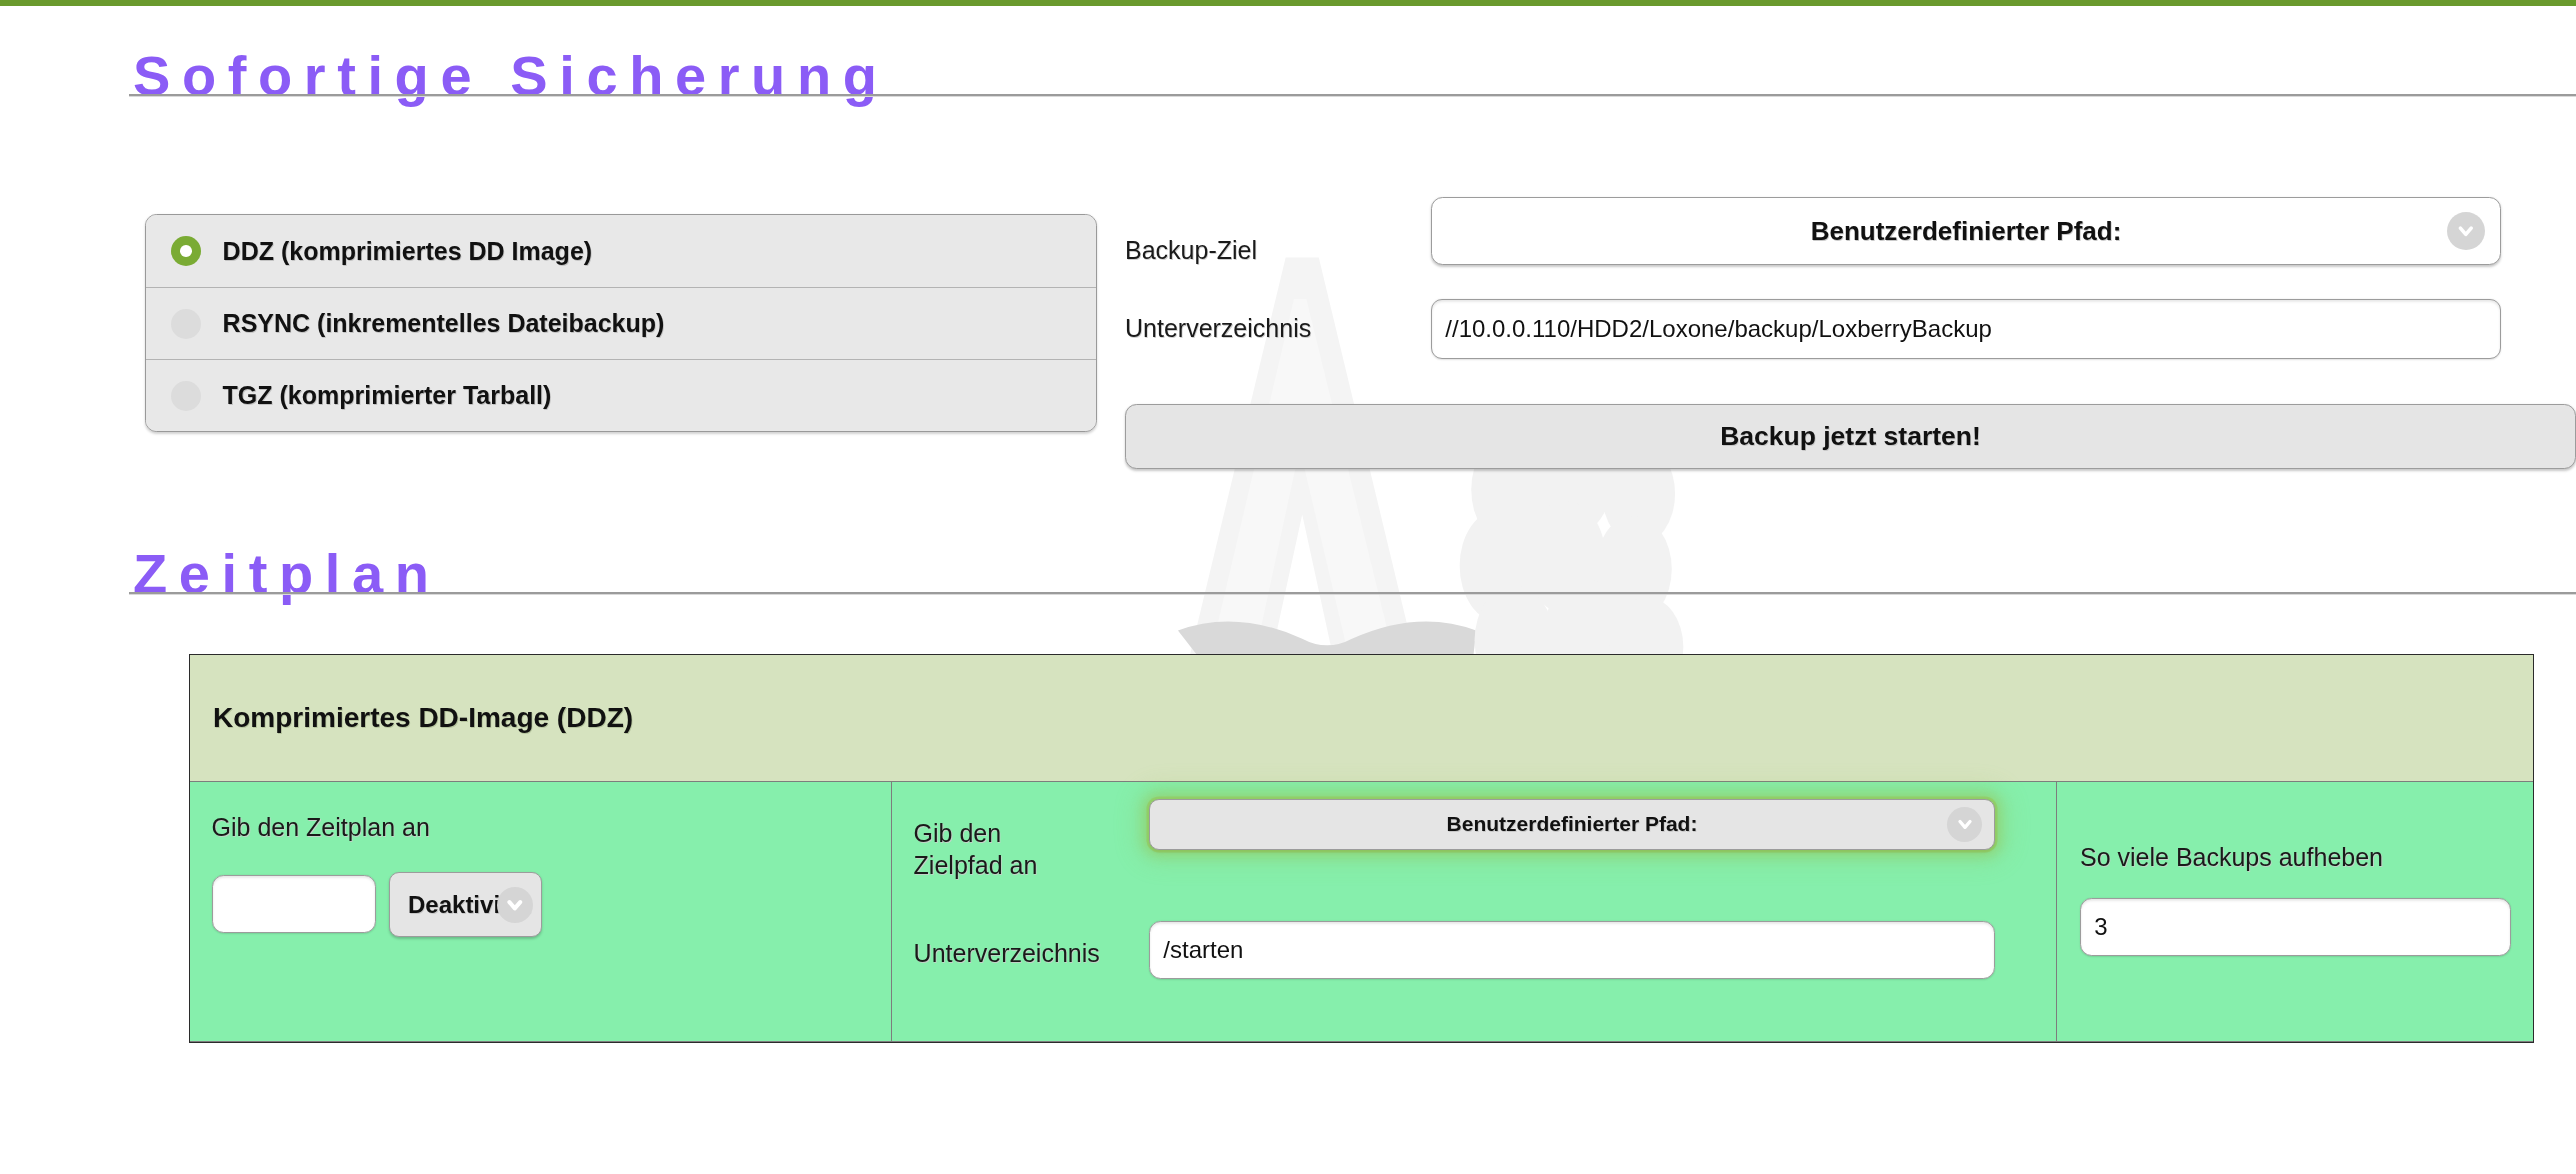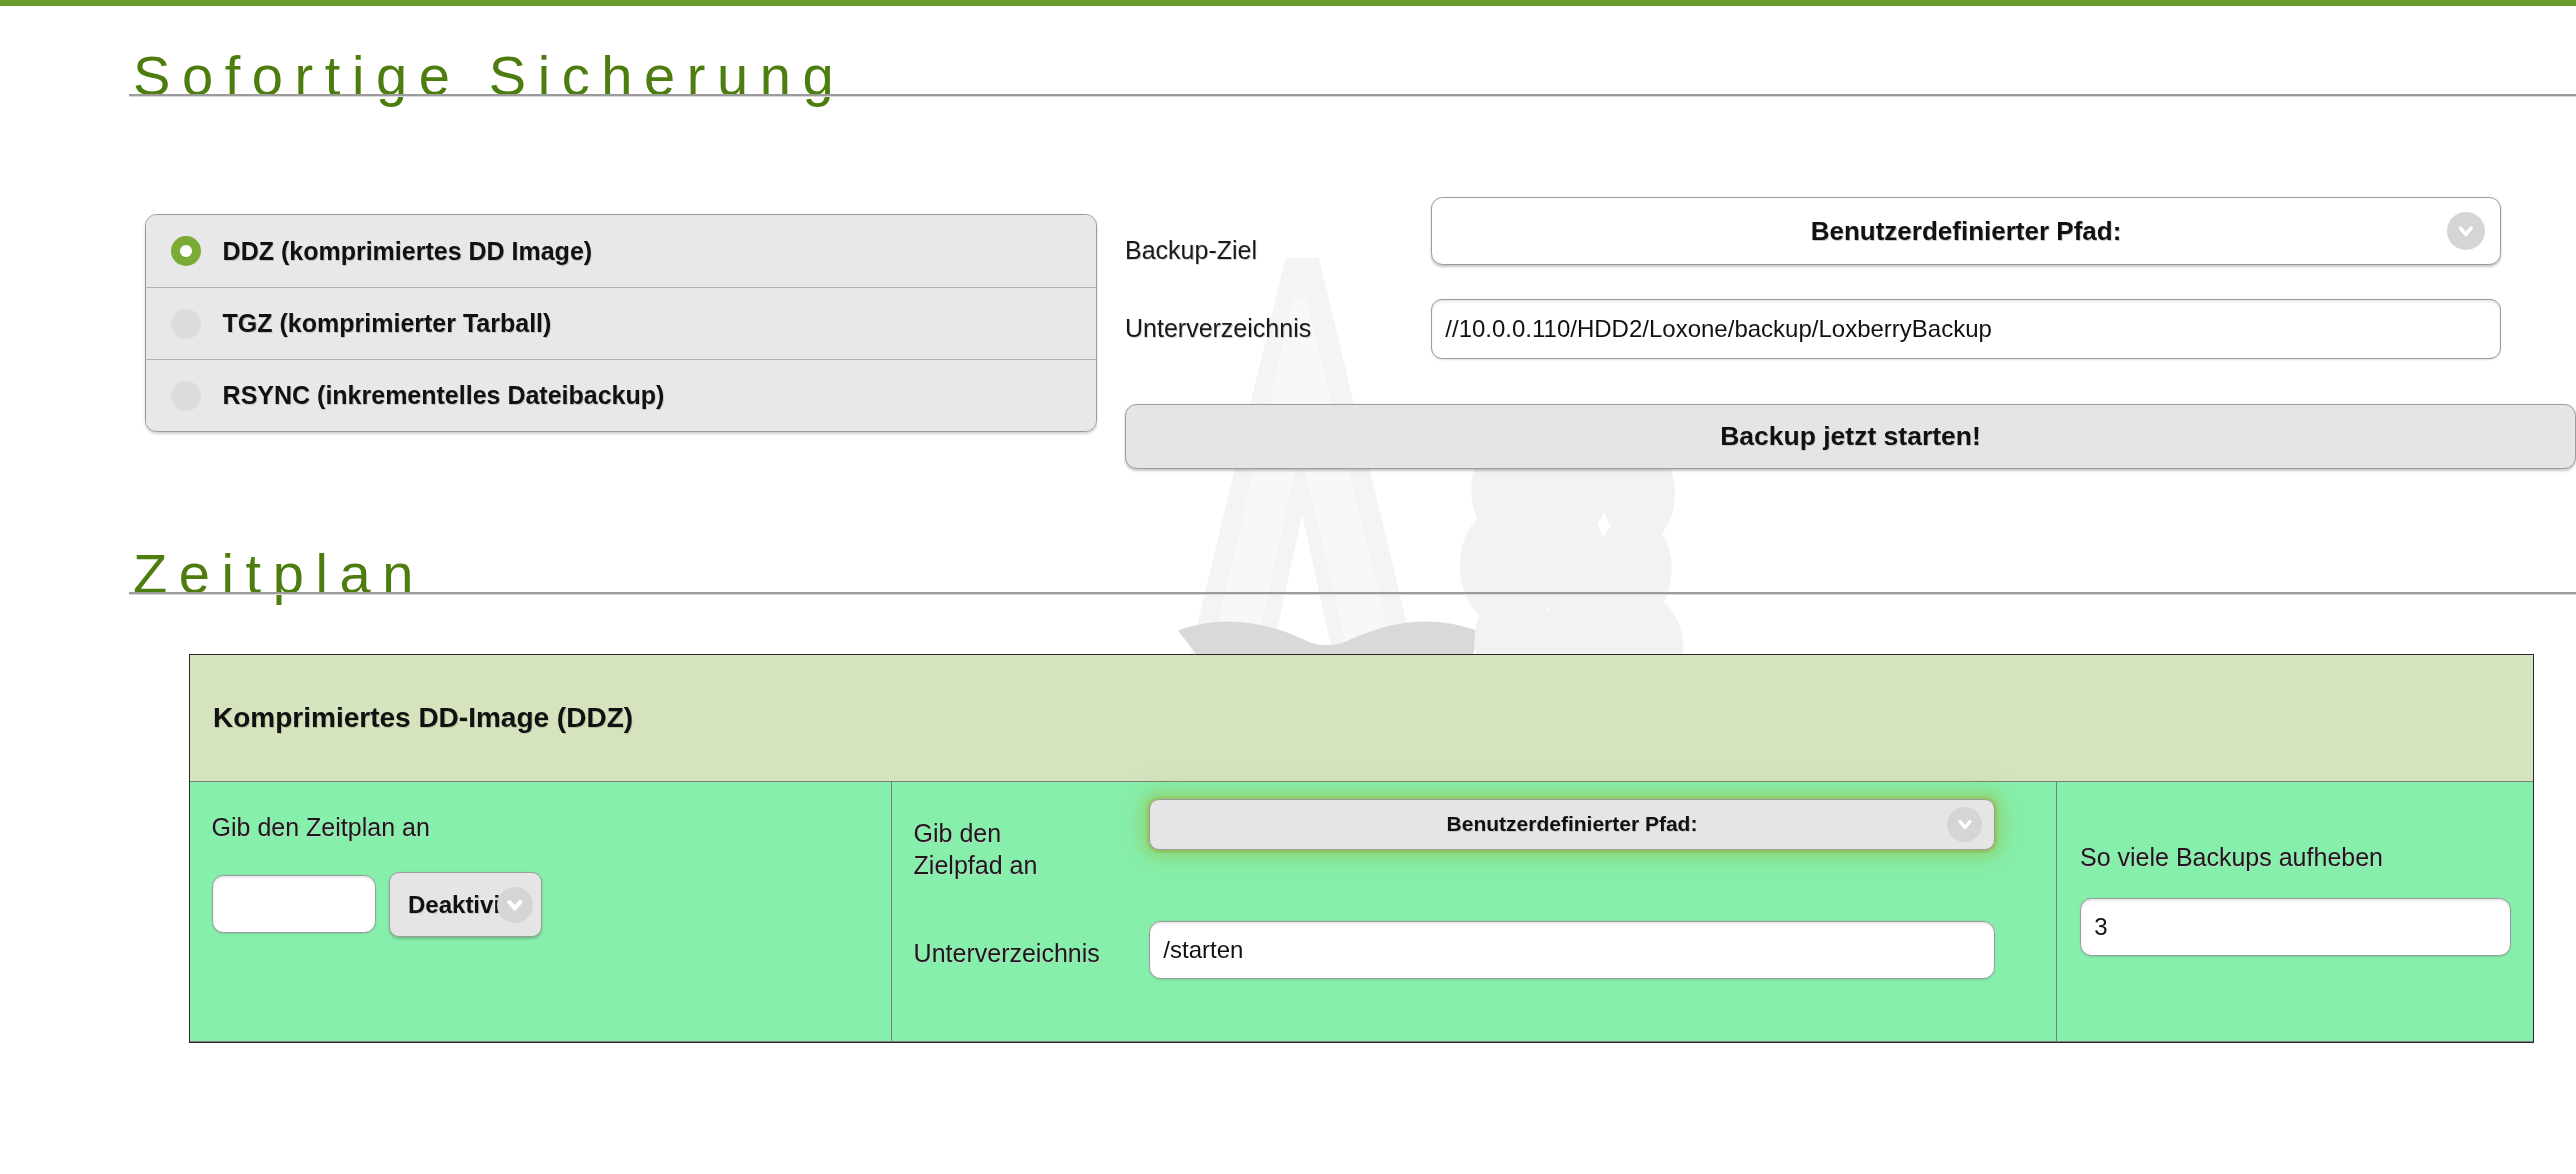--- a/index.html
+++ b/index.html
@@ -34,25 +34,25 @@
     width: 879px;
     height: 464px;
     z-index: 0;
     pointer-events: none;
   }
 
   
   .page-heading {
     position: absolute;
     font-family: "Liberation Sans Narrow", "Liberation Sans", sans-serif;
-    font-weight: 400;
+    font-weight: 700;
     font-size: 56px;
     letter-spacing: 11.6px;
     line-height: 1;
-    color: #4d7c0f;
+    color: #8b5cf6;
     white-space: nowrap;
     z-index: 5;
   }
   .heading-rule {
     position: absolute;
     height: 0;
     border-top: 2.5px solid #9b9b9b;
     border-bottom: 0.8px solid #d9d9d9;
     z-index: 5;
   }
@@ -306,26 +306,26 @@
 
 <div class="radio-group">
 
   <div class="radio-row selected">
     <span class="radio-dot"></span>
     <span class="radio-label">DDZ (komprimiertes DD Image)</span>
   </div>
 
   <div class="radio-row">
     <span class="radio-dot"></span>
-    <span class="radio-label">TGZ (komprimierter Tarball)</span>
+    <span class="radio-label">RSYNC (inkrementelles Dateibackup)</span>
   </div>
 
   <div class="radio-row">
     <span class="radio-dot"></span>
-    <span class="radio-label">RSYNC (inkrementelles Dateibackup)</span>
+    <span class="radio-label">TGZ (komprimierter Tarball)</span>
   </div>
 
 </div>
 
 <div class="field-label" style="left:1125px; top:211px;margin-top:24px;">Backup-Ziel</div>
 
 <div class="sel" style="left:1431px; top:197px; width:1070px; height:68px;">
   <span class="sel-text" style="font-size:26px;">Benutzerdefinierter Pfad:</span>
   <span class="chev" style="right:15px; width:38px; height:38px;">
     <svg width="21.6" height="21.6" viewBox="0 0 24 24">

